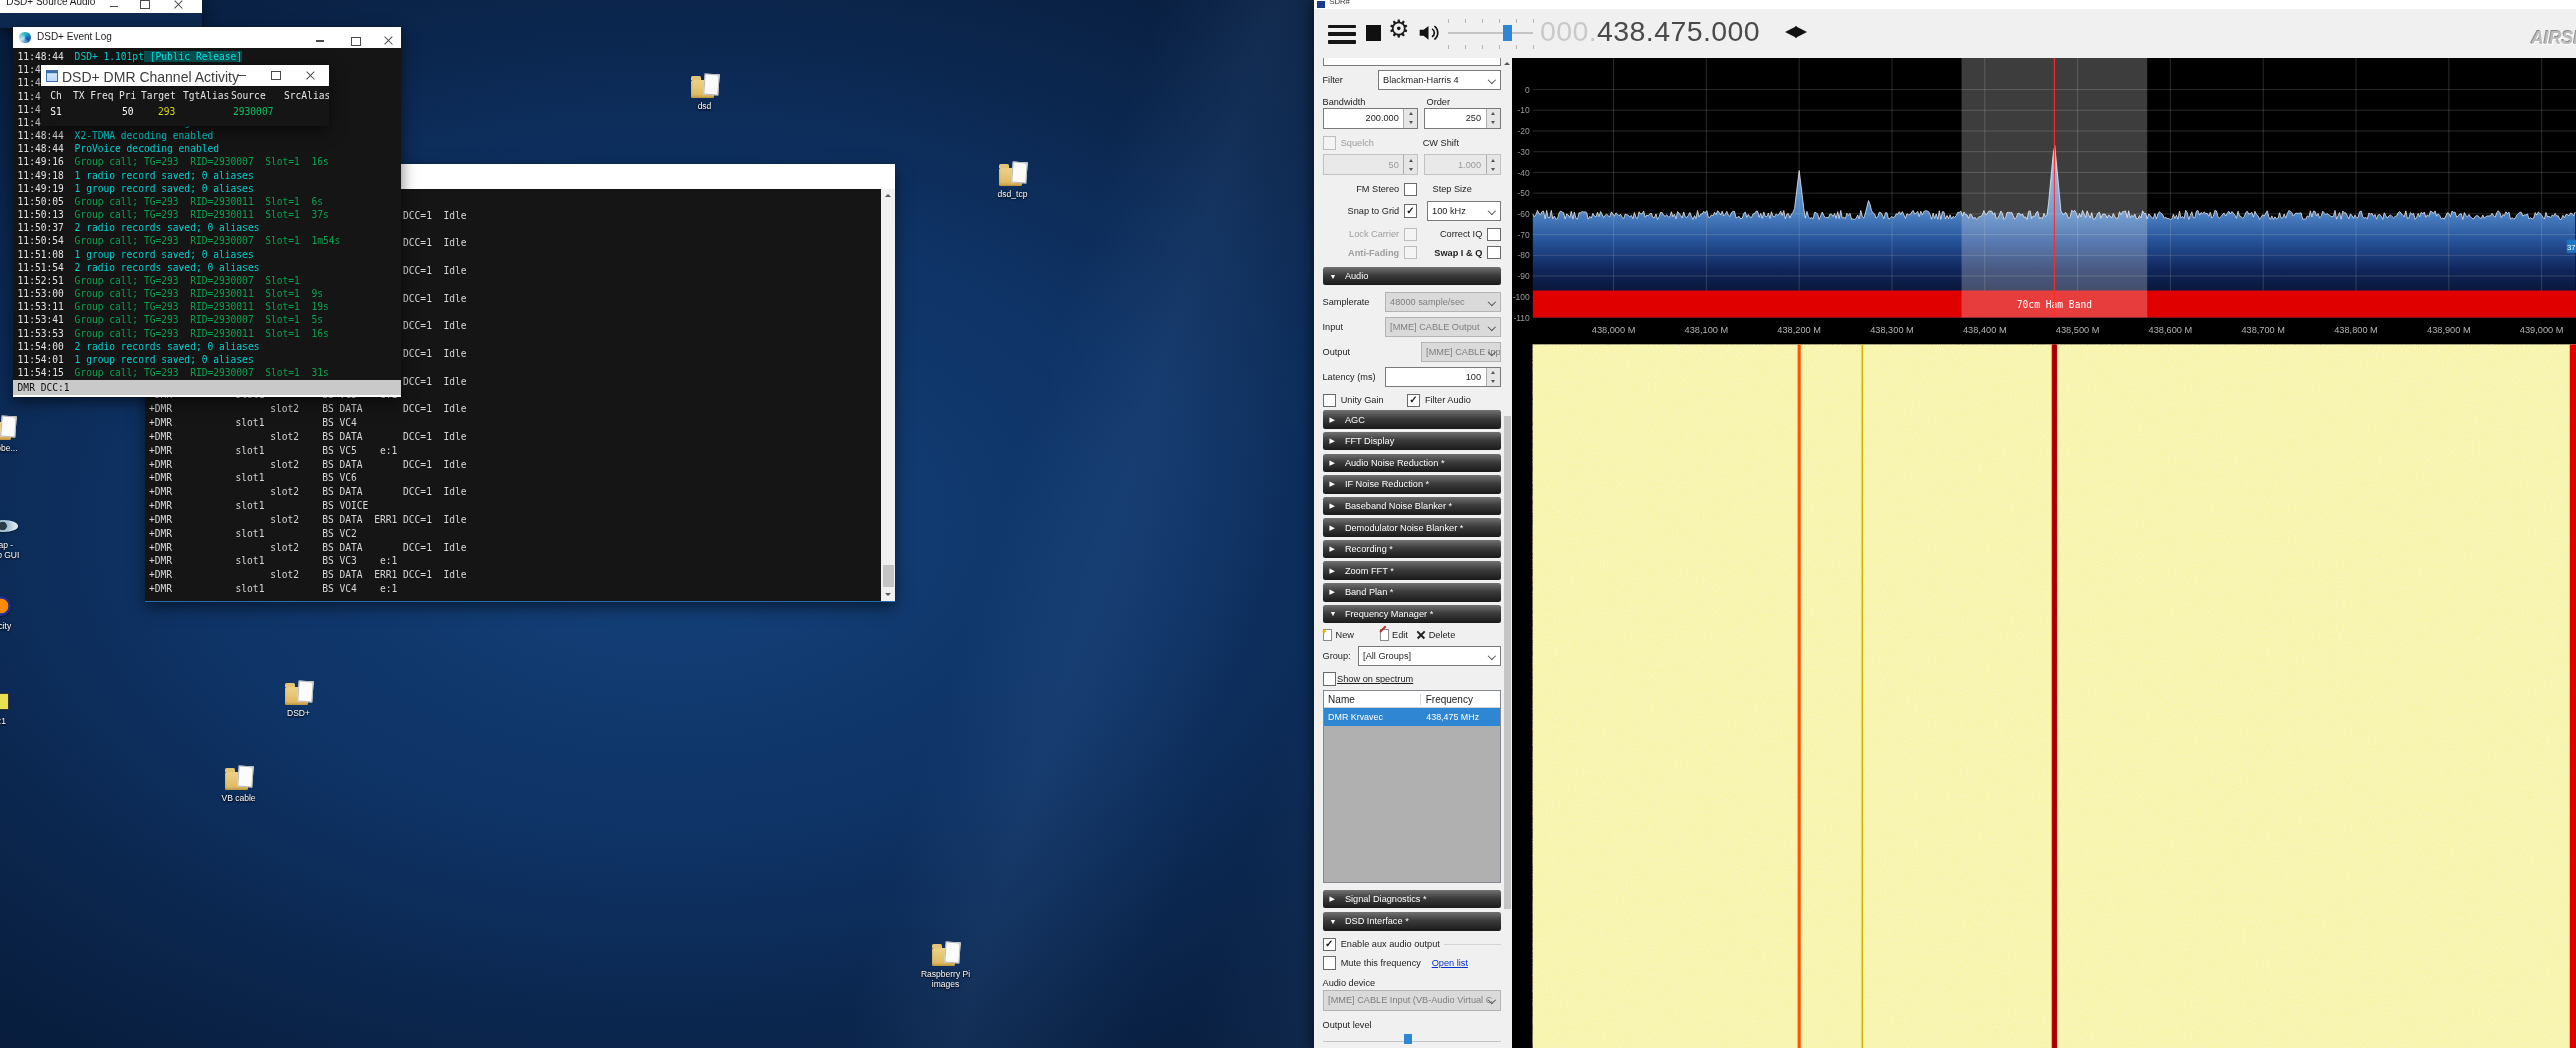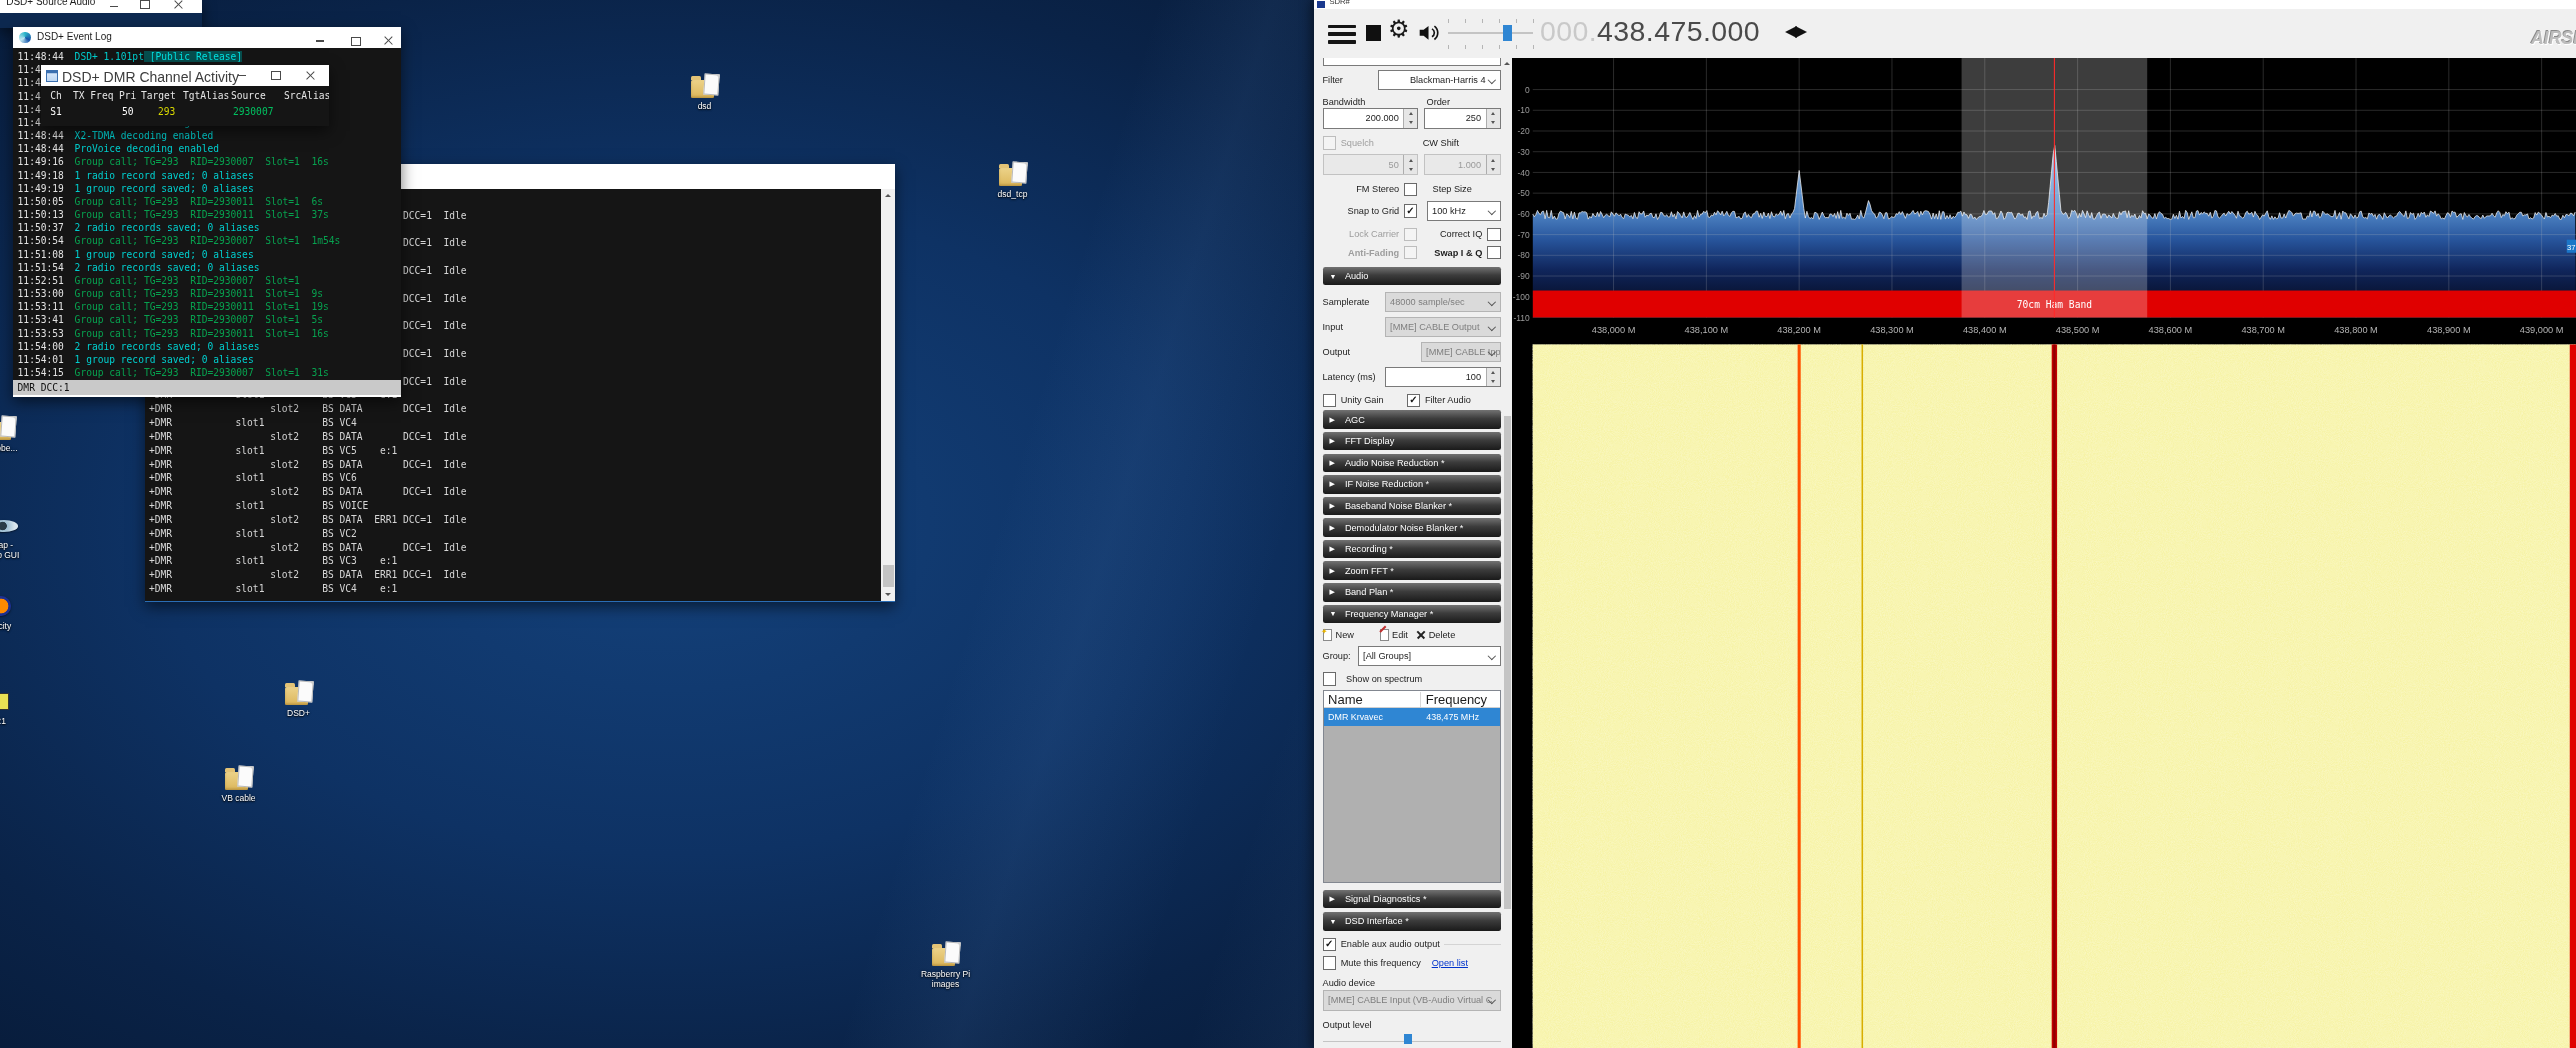--- a/index.html
+++ b/index.html
@@ -313,21 +313,21 @@
       <span class="gray">000.</span><span class="dark">438.475.000</span>
     </div>
     <div style="position:absolute;left:471px;top:13px;font-size:15.4px;color:#111;letter-spacing:-1.5px;">◀▶</div>
     <div style="position:absolute;left:1217px;top:18.5px;width:62px;font-style:italic;font-weight:bold;font-size:17.7px;color:#bdbdbd;text-shadow:0.8px 0.8px 0 #fff,-0.8px -0.8px 0 #8a8a8a;">AIRSPY</div>
   </div>
 
   <div id="panel">
     <div class="combo" style="height:7px;border-top:none;"></div>
     <div class="prow" style="margin-top:3.9px;">
       <span style="width:55px;">Filter</span>
-      <div class="combo" style="flex:1;justify-content:flex-end;">
+      <div class="combo" style="flex:1;">
           <span>Blackman-Harris 4</span>
         </div>
     </div>
     <div class="prow" style="margin-top:6.2px;">
       <span style="width:104px;">Bandwidth</span>
       <span>Order</span>
     </div>
     <div class="prow" style="margin-top:1.5px;">
       <div class="spin" style="width:99px;">
           <span>200.000</span>
@@ -499,24 +499,24 @@
       <span>Delete</span>
     </div>
     <div class="prow" style="margin-top:3.1px;">
       <span style="width:35px;">Group:</span>
       <div class="combo" style="flex:1;">
           <span>[All Groups]</span>
         </div>
     </div>
     <div class="prow" style="margin-top:6.2px;">
       <span class="cb"></span>
-      <span style="margin-left:10px;">Show on spectrum</span>
+      <span style="margin-left:1px;text-decoration:underline;">Show on spectrum</span>
     </div>
     <div style="margin-top:4.6px;border:0.8px solid #828790;background:#b0b0b0;height:191px;display:flex;flex-direction:column;">
-      <div style="display:flex;background:#fff;height:16px;align-items:center;font-size:13px;border-bottom:0.8px solid #d0d0d0;">
+      <div style="display:flex;background:#fff;height:16px;align-items:center;font-size:10px;border-bottom:0.8px solid #d0d0d0;">
         <span style="width:92px;padding-left:4.6px;border-right:0.8px solid #d8d8d8;">Name</span>
         <span style="padding-left:4.6px;">Frequency</span>
       </div>
       <div style="display:flex;background:#2f86d3;height:17.7px;align-items:center;font-size:8.9px;color:#fff;">
         <span style="width:92px;padding-left:4.6px;">DMR Krvavec</span>
         <span style="padding-left:6.2px;">438,475 MHz</span>
       </div>
     </div>
 
     <div class="sec" style="margin-top:6.2px;">

